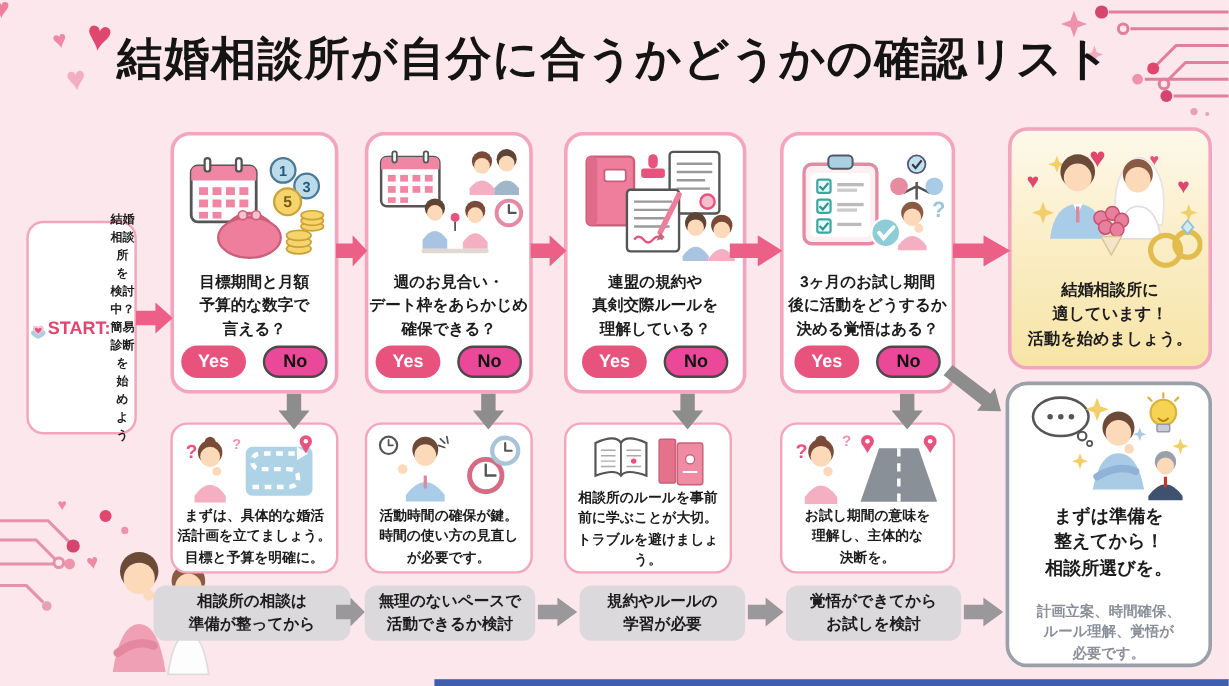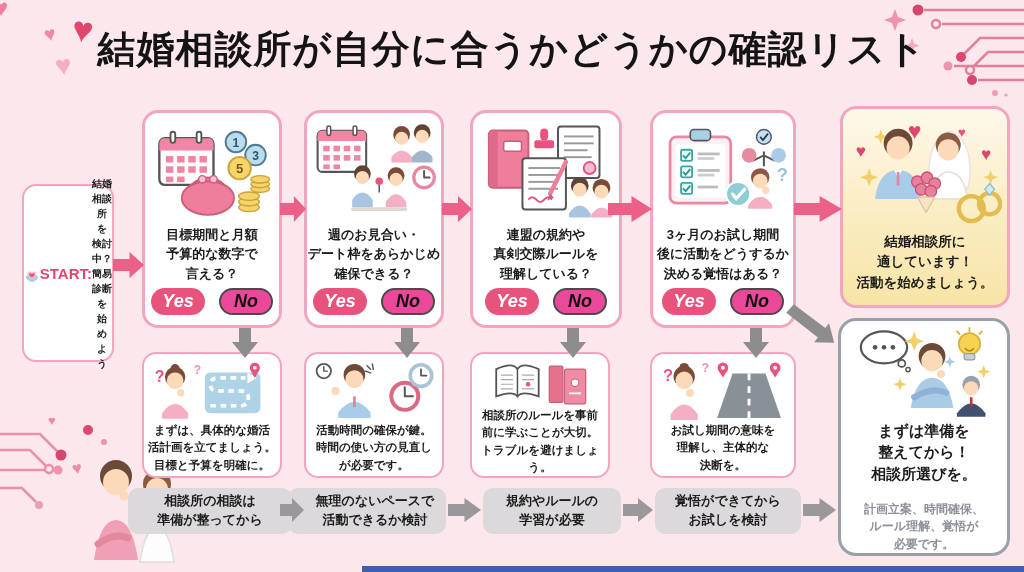--- a/index.html
+++ b/index.html
@@ -15,21 +15,21 @@
             border-radius:14px;display:flex;flex-direction:row;align-items:center;}
   .start-label{color:#e0476f;font-weight:900;font-size:15px;margin-top:1px;}
   .start-text{font-weight:800;font-size:10px;line-height:1.5;margin-top:1px;}
   .qbox{position:absolute;top:110px;height:218px;display:flex;flex-direction:column;align-items:center;}
   .illus{display:block;}
   .qbox .illus{margin-top:7px;height:100px;width:92%;}
   .qtext{flex:1;display:flex;align-items:center;justify-content:center;
          font-weight:800;font-size:13px;line-height:1.5;}
   .pills{display:flex;gap:14px;margin-bottom:10px;}
   .pill{width:54px;height:27px;border-radius:14px;display:flex;align-items:center;
-        justify-content:center;font-weight:800;font-size:18px;box-sizing:border-box;cursor:pointer;font-style:italic;}
+        justify-content:center;font-weight:800;font-size:15px;box-sizing:border-box;cursor:pointer;}
   .pill-yes{background:#e8537e;color:#fff;}
   .pill-no{background:#ec4899;border:2.5px solid #4a4a4a;color:#111;}
   .successbox{position:absolute;left:840px;top:106px;width:170px;height:202px;
               background:linear-gradient(180deg,#fdf8ea 0%,#fbeec8 45%,#f7e4a6 100%);
               display:flex;flex-direction:column;align-items:center;}
   .success-text{font-weight:800;font-size:13.5px;line-height:1.5;margin-top:1px;}
   .abox{position:absolute;top:352px;height:126px;border-width:2.5px;border-radius:14px;
         display:flex;flex-direction:column;align-items:center;}
   .abox .illus{margin-top:6px;height:60px;width:90%;}
   .atext{flex:1;display:flex;align-items:center;justify-content:center;
@@ -504,21 +504,21 @@
       </div>
   </div>
 
   <div class="sbox" style="left:128px;width:164px;align-items:center;">
       <span class="pre">相談所の相談は
 準備が整ってから</span>
     </div>
   <svg class="arrow" style="left:280px;top:498px;width:24px;height:24px;" viewBox="0 0 30 24" preserveAspectRatio="none">
       <polygon points="0,6 15,6 15,0 30,12 15,24 15,18 0,18" fill="#9b989b"></polygon>
     </svg>
-  <div class="sbox" style="left:288px;width:142px;padding-left:16px;">
+  <div class="sbox" style="left:304px;width:142px;">
       <span class="pre">無理のないペースで
 活動できるか検討</span>
     </div>
   <svg class="arrow" style="left:448px;top:498px;width:33px;height:24px;" viewBox="0 0 30 24" preserveAspectRatio="none">
       <polygon points="0,6 15,6 15,0 30,12 15,24 15,18 0,18" fill="#9b989b"></polygon>
     </svg>
   <div class="sbox" style="left:483px;width:138px;">
       <span class="pre">規約やルールの
 学習が必要</span>
     </div>

